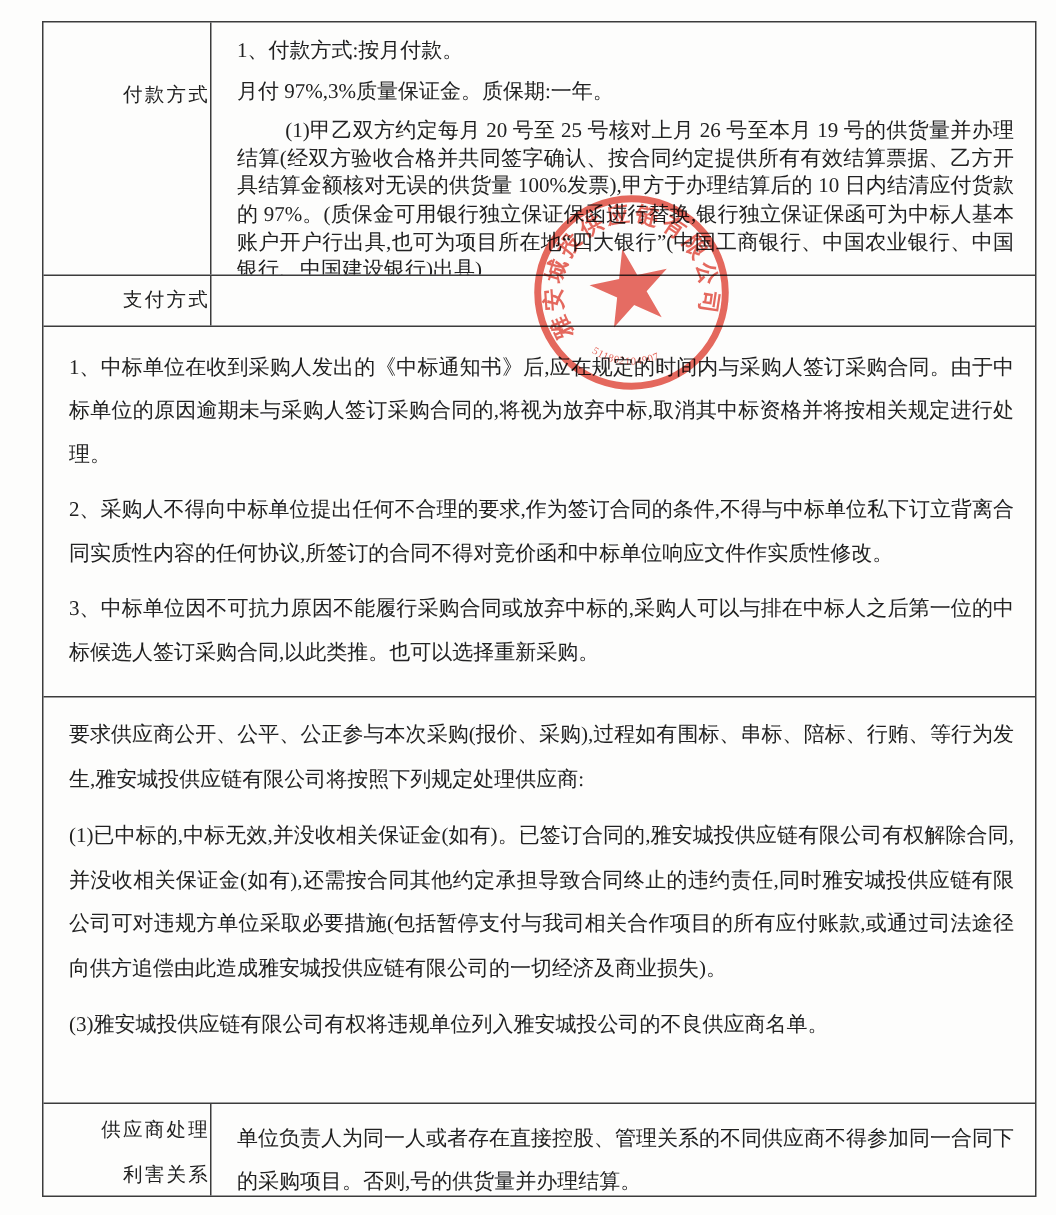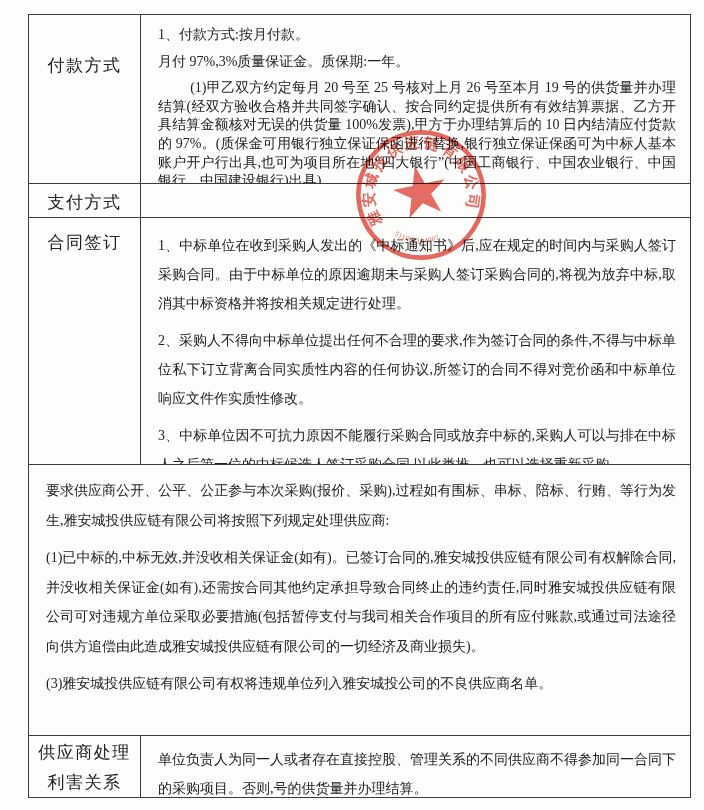--- a/index.html
+++ b/index.html
@@ -10,21 +10,21 @@
     color:#212121;
   }
   .doc-table {
     position:absolute; left:28px; top:14px; width:661px;
     border:1.2px solid #3c3c3c;
   }
   .trow { display:flex; border-top:1px solid #3c3c3c; }
   .trow:first-child { border-top:none; }
   .label-cell {
     width:112px; flex:none; border-right:1px solid #3c3c3c;
-    text-align:center; font-size:17px; letter-spacing:1.5px;
+    text-align:right; font-size:13px; letter-spacing:1.5px;
     box-sizing:border-box;
   }
   .content-cell {
     flex:1; padding:0 6px 0 9px; font-size:14px;
     text-align:justify; overflow:hidden; box-sizing:border-box;
   }
   .para { margin:8px; }
   .para.indent { text-indent:2.3em; }
 
   .r1 { height:168px; }
@@ -73,23 +73,20 @@
         </div>
     </div>
 
     <div class="trow r2">
       <div class="label-cell">
         <span>支付方式</span>
       </div>
     </div>
 
     <div class="trow r3">
-      <div class="label-cell">
-        <span>合同签订</span>
-      </div>
       <div class="content-cell">
           <p class="para">1、中标单位在收到采购人发出的《中标通知书》后,应在规定的时间内与采购人签订采购合同。由于中标单位的原因逾期未与采购人签订采购合同的,将视为放弃中标,取消其中标资格并将按相关规定进行处理。</p>
           <p class="para">2、采购人不得向中标单位提出任何不合理的要求,作为签订合同的条件,不得与中标单位私下订立背离合同实质性内容的任何协议,所签订的合同不得对竞价函和中标单位响应文件作实质性修改。</p>
           <p class="para">3、中标单位因不可抗力原因不能履行采购合同或放弃中标的,采购人可以与排在中标人之后第一位的中标候选人签订采购合同,以此类推。也可以选择重新采购。</p>
         </div>
     </div>
 
     <div class="trow r4">
       <div class="content-cell">
           <p class="para">要求供应商公开、公平、公正参与本次采购(报价、采购),过程如有围标、串标、陪标、行贿、等行为发生,雅安城投供应链有限公司将按照下列规定处理供应商:</p>

